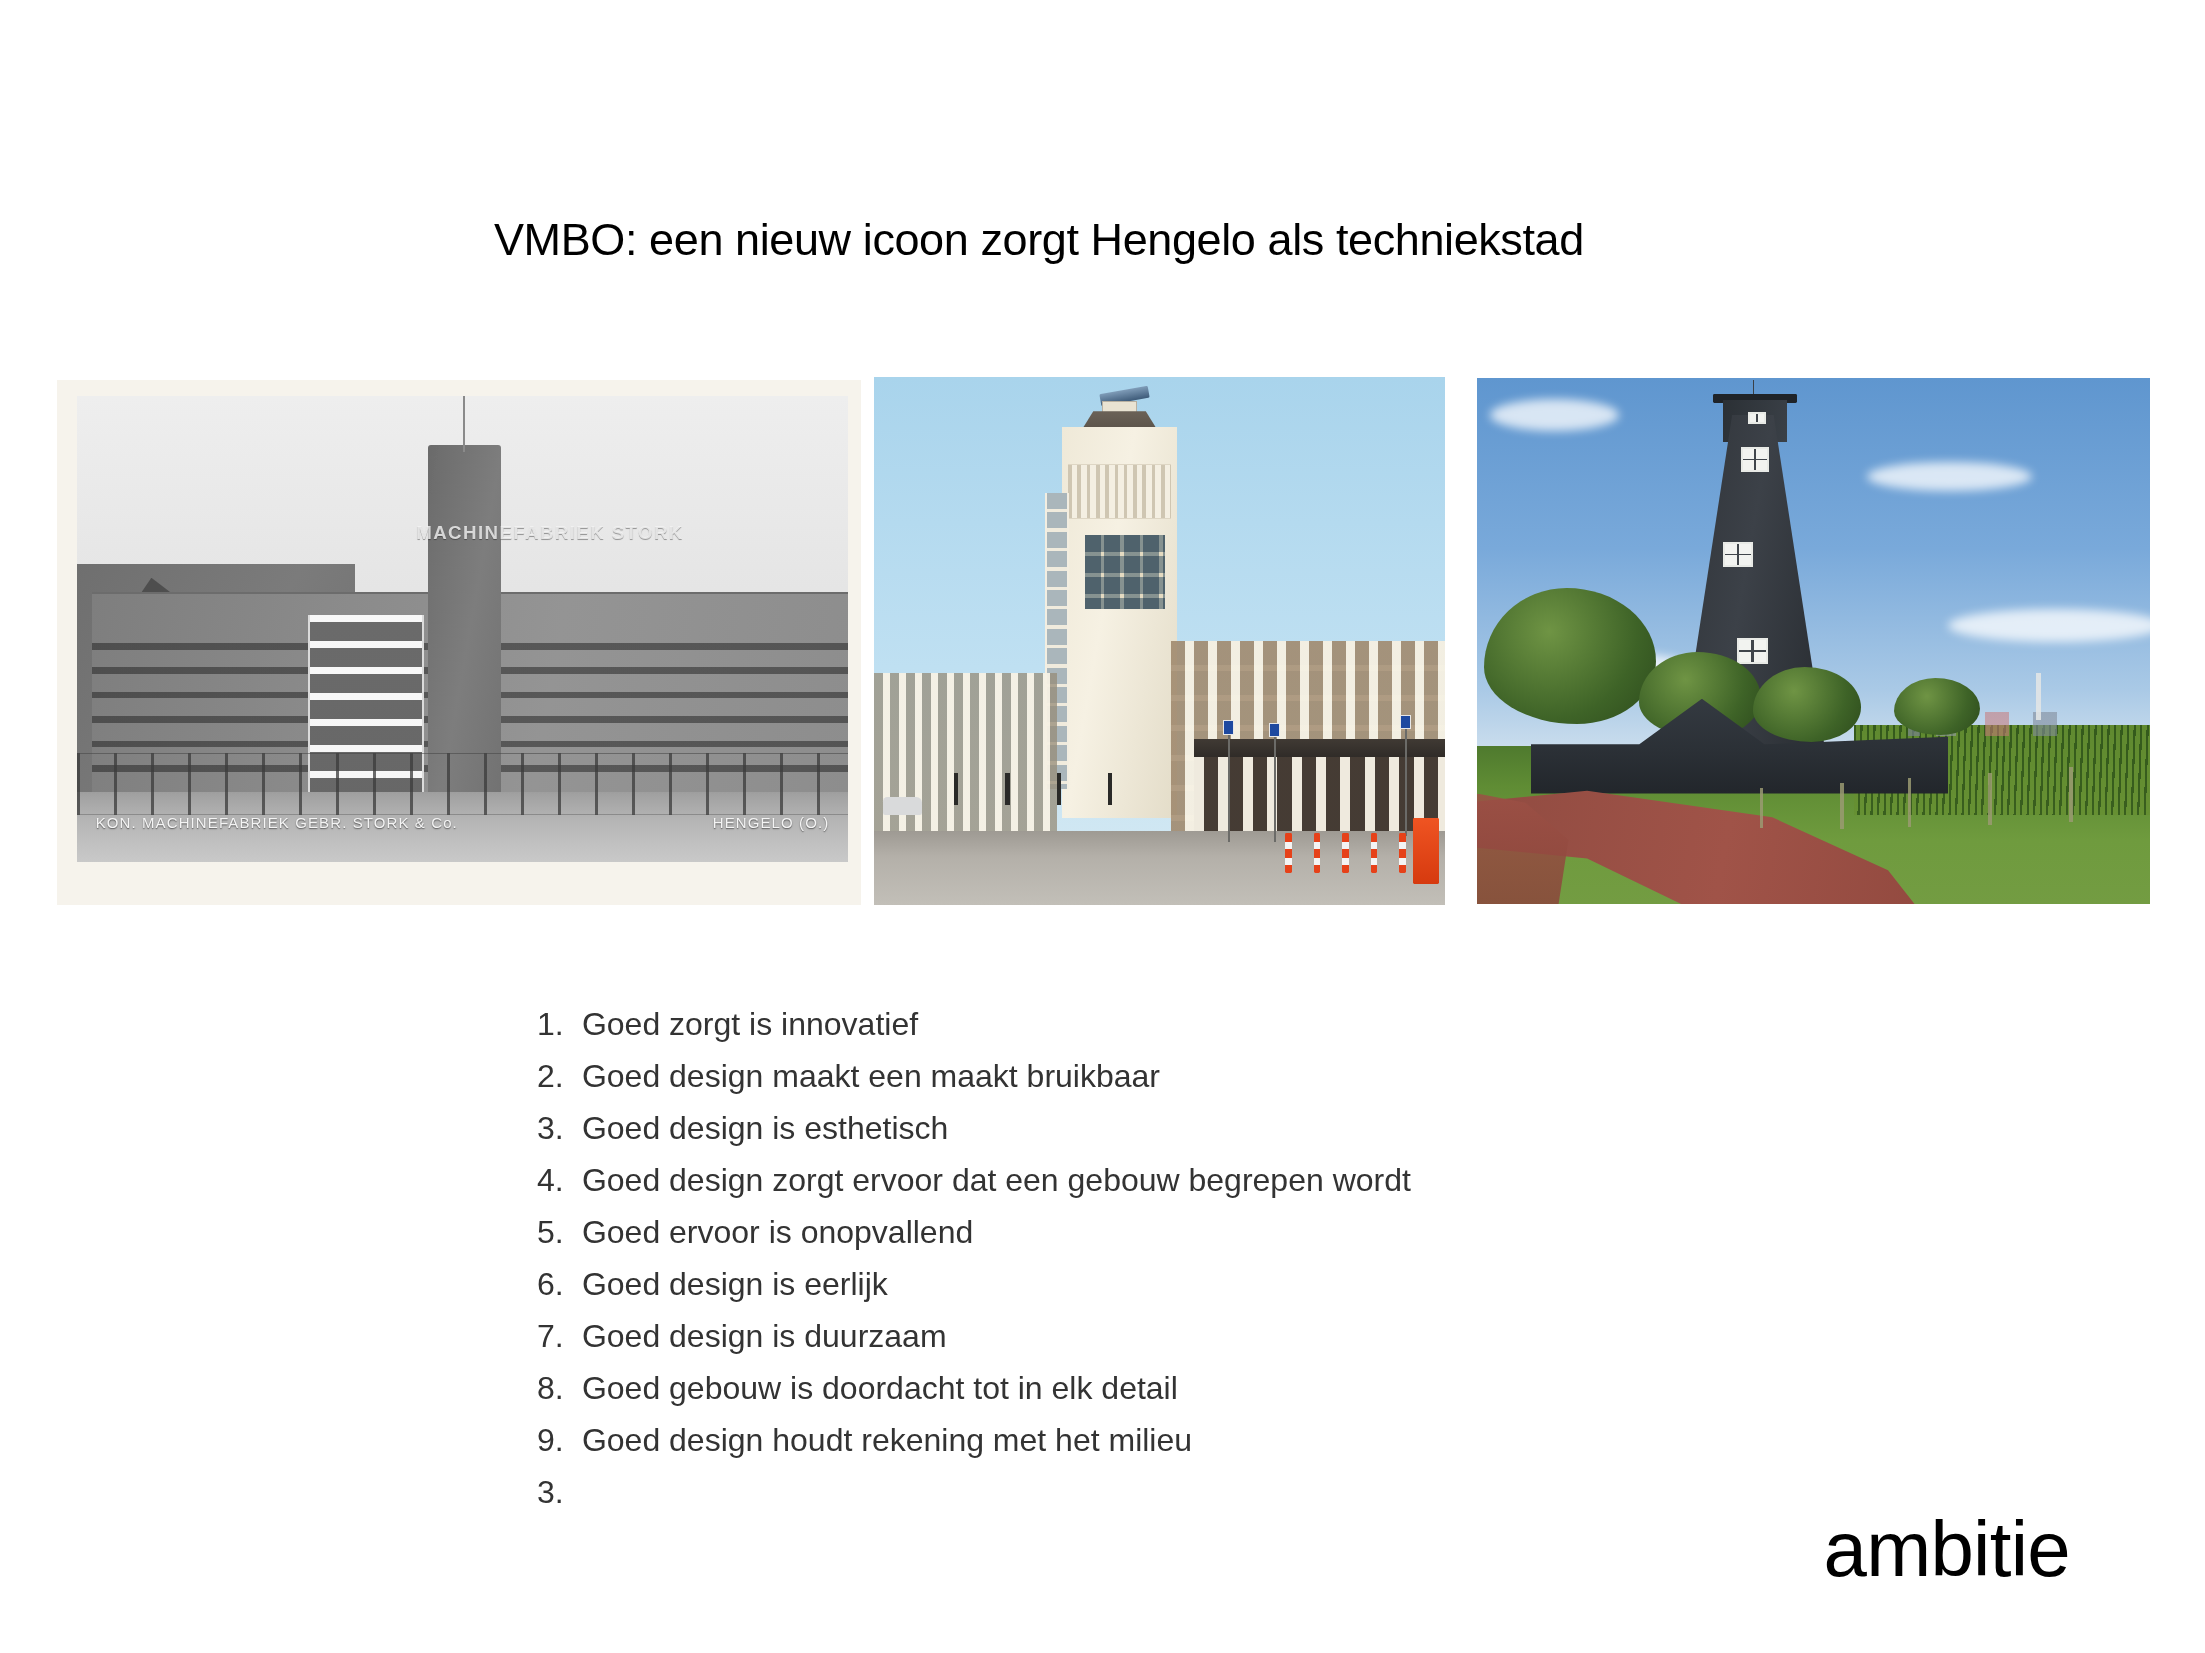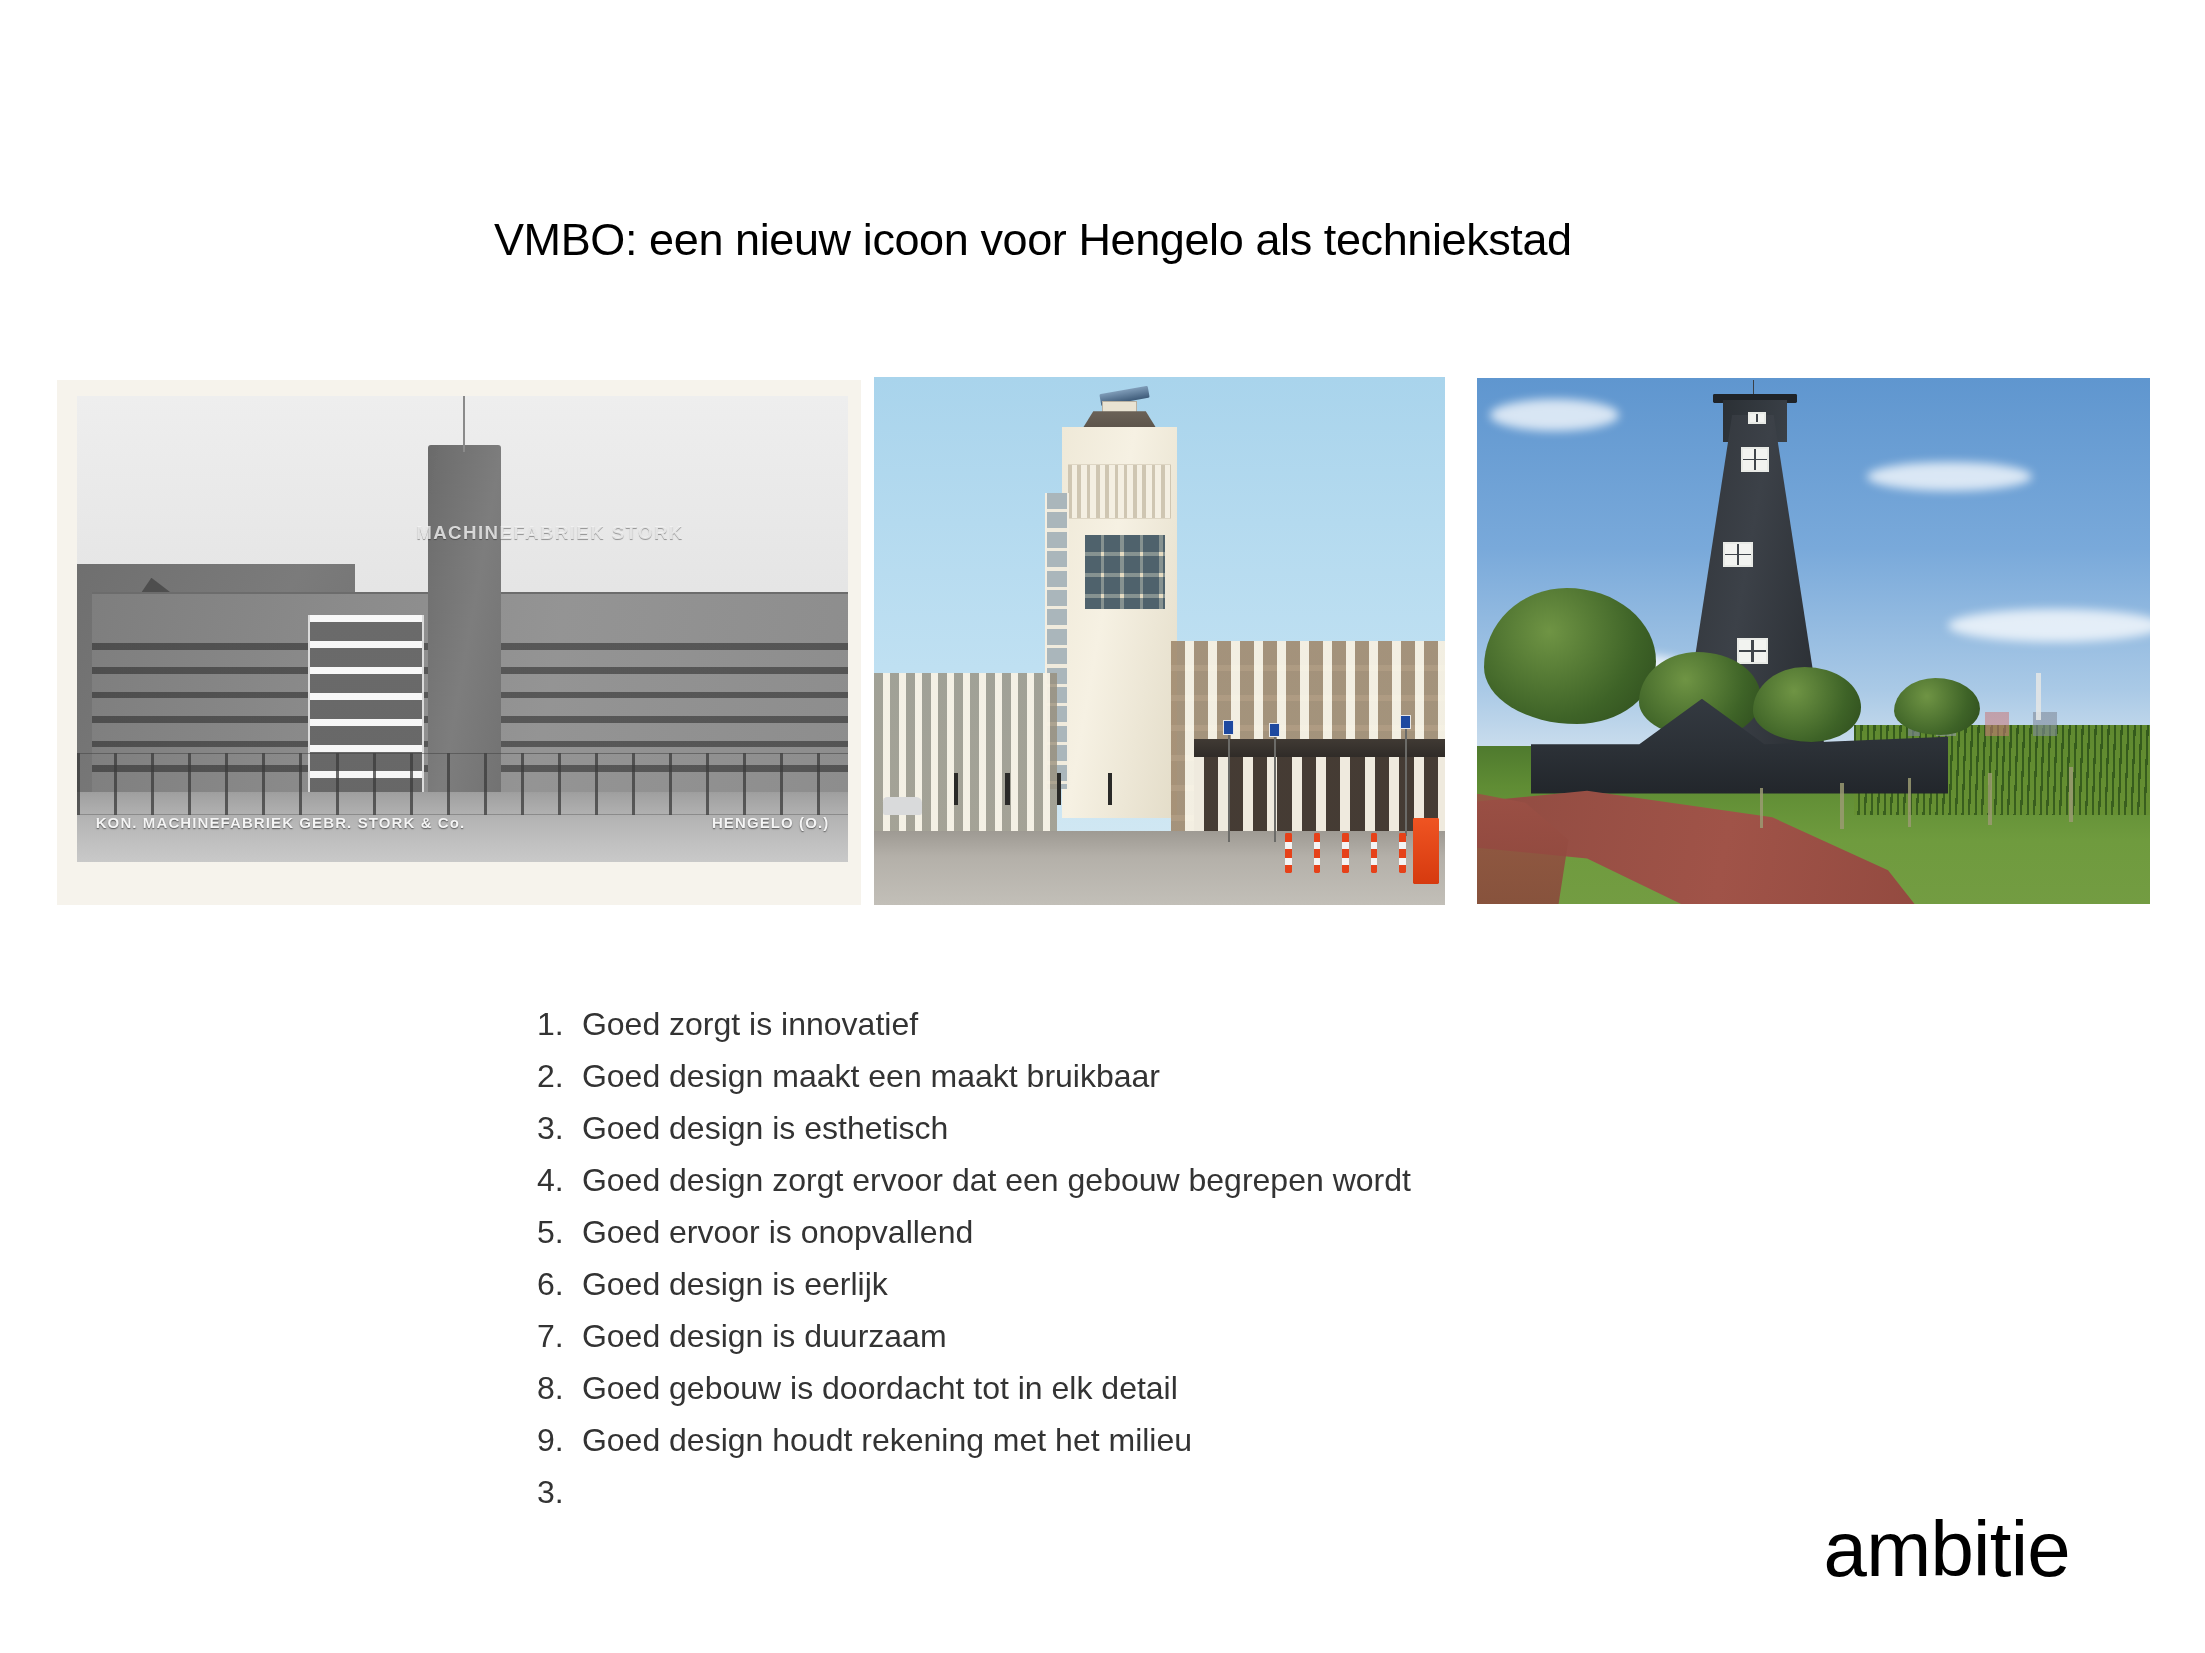--- a/index.html
+++ b/index.html
@@ -145,21 +145,21 @@
     display: flex;
     align-items: center;
     justify-content: space-between;
     padding: 0 18.7px;
     box-sizing: border-box;
   }
   #photo-historic-factory .caption-strip span {
     font-size: 15px;
     letter-spacing: 1.1px;
     color: #f2f2f0;
-    font-weight: 700;
+    font-weight: 400;
     text-shadow: 0 0.7px 1.4px rgba(0,0,0,.55);
     white-space: nowrap;
   }
 
   
   #photo-stork-tower {
     left: 874px;
     top: 377px;
     width: 571px;
     height: 528px;
@@ -440,21 +440,21 @@
     font-size: 78px;
     line-height: 1;
     color: #000000;
     font-weight: 400;
     letter-spacing: -0.7px;
   }
 </style>
 </head>
 <body>
 
-<div id="slide-title">VMBO:  een nieuw icoon voor Hengelo als techniekstad</div>
+<div id="slide-title">VMBO:  een nieuw icoon zorgt Hengelo als techniekstad</div>
 
 <div class="photo" id="photo-historic-factory">
   <div class="print-border"></div>
   <div class="plate">
     <div class="sky"></div>
     <div class="block-left"></div>
     <div class="block-main"></div>
     <div class="stair-tower"></div>
     <div class="mast"></div>
     <div class="glass-stair"></div>

